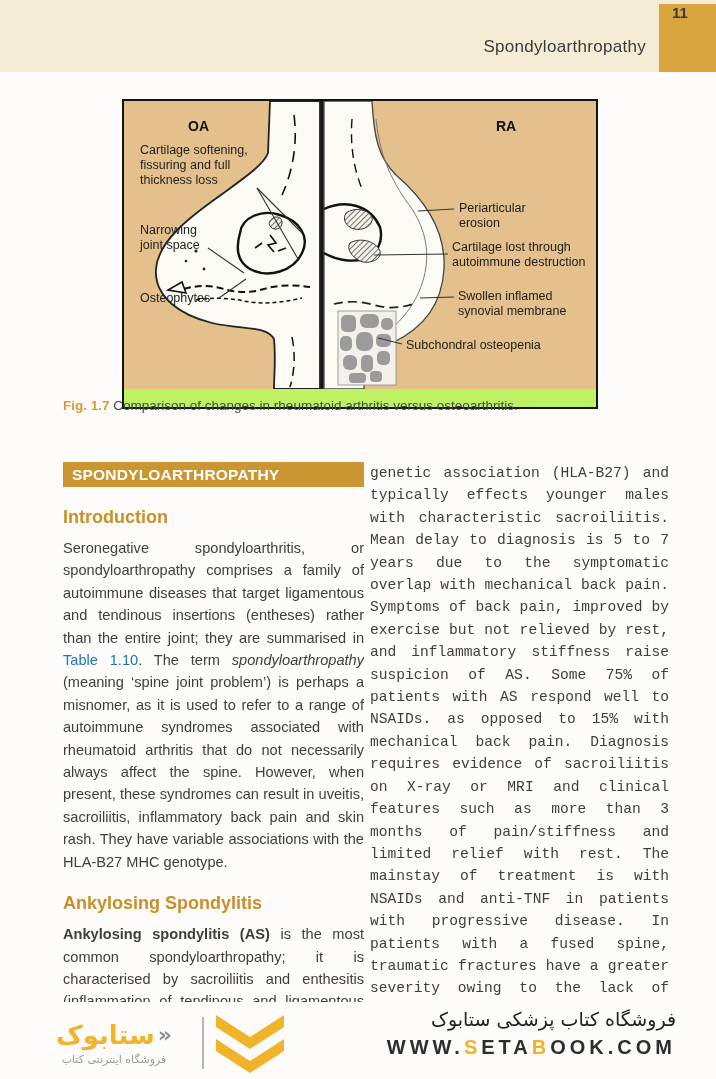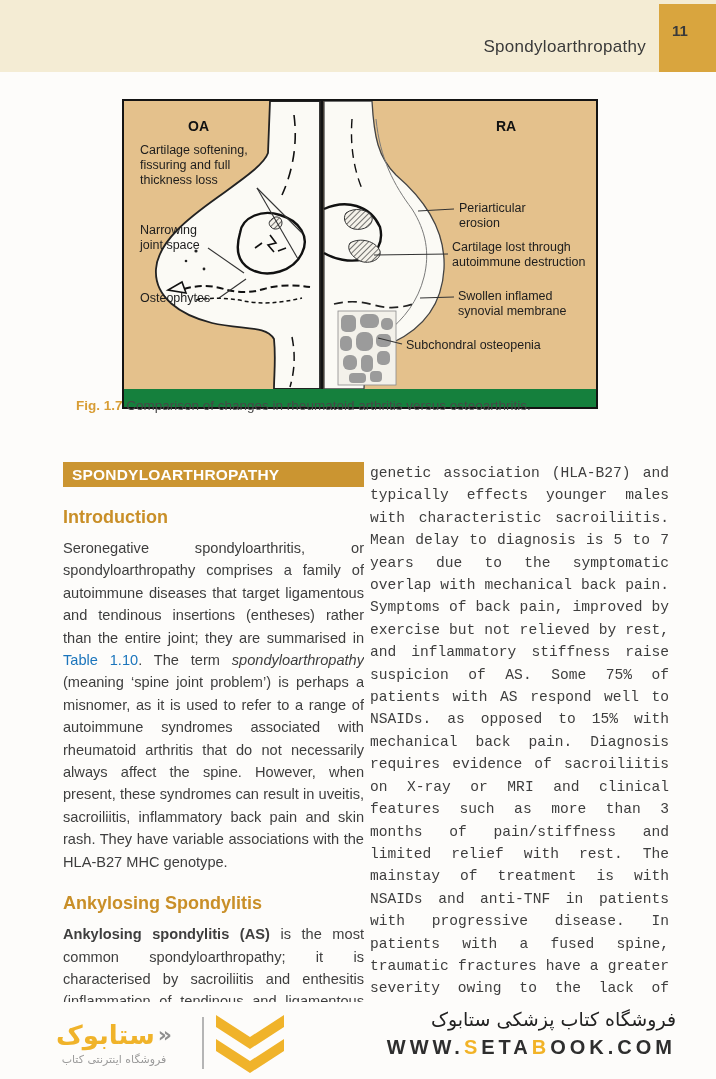--- a/index.html
+++ b/index.html
@@ -12,31 +12,31 @@
   .header-band {
     position:absolute; left:0; top:0; width:716px; height:72px;
     background:#f4ecd4; display:flex; align-items:flex-end; justify-content:flex-end;
   }
   .header-title {
     font-size:17px; color:#3a3a3a; letter-spacing:.3px;
     padding-bottom:15px; padding-right:13px;
   }
   .pageno-box {
     width:57px; height:68px; background:#d9a53e;
-    display:flex; align-items:center;
+    display:flex; align-items:flex-start;
   }
   .pageno { font-size:15px; font-weight:bold; color:#3a3a3a; padding:0 0 15px 13px; }
   
   .figure-box {
     position:absolute; left:122px; top:99px; width:476px; height:310px;
-    border:2px solid #141414; background:#15803d;
+    border:2px solid #141414; background:#bef264;
   }
   .figure-box svg { display:block; }
   .fig-caption { position:absolute; left:63px; top:398px; width:540px; font-size:13.5px; color:#474747; }
-  .fig-caption .fig-num { color:#d89d35; font-weight:bold;margin-left:13px; }
+  .fig-caption .fig-num { color:#d89d35; font-weight:bold; }
   
   .col { position:absolute; top:462px; height:540px; overflow:hidden; }
   .col-left  { left:63px;  width:301px; }
   .col-right { left:370px; width:299px; }
   .section-banner {
     height:25px; line-height:25px; background:#cb9531; color:#ffffff;
     font-weight:bold; font-size:15.5px; letter-spacing:.2px; padding-left:9px;
   }
   .sub-heading { margin-top:20px; font-size:18px; font-weight:bold; color:#c98f28; }
   .body-para {

